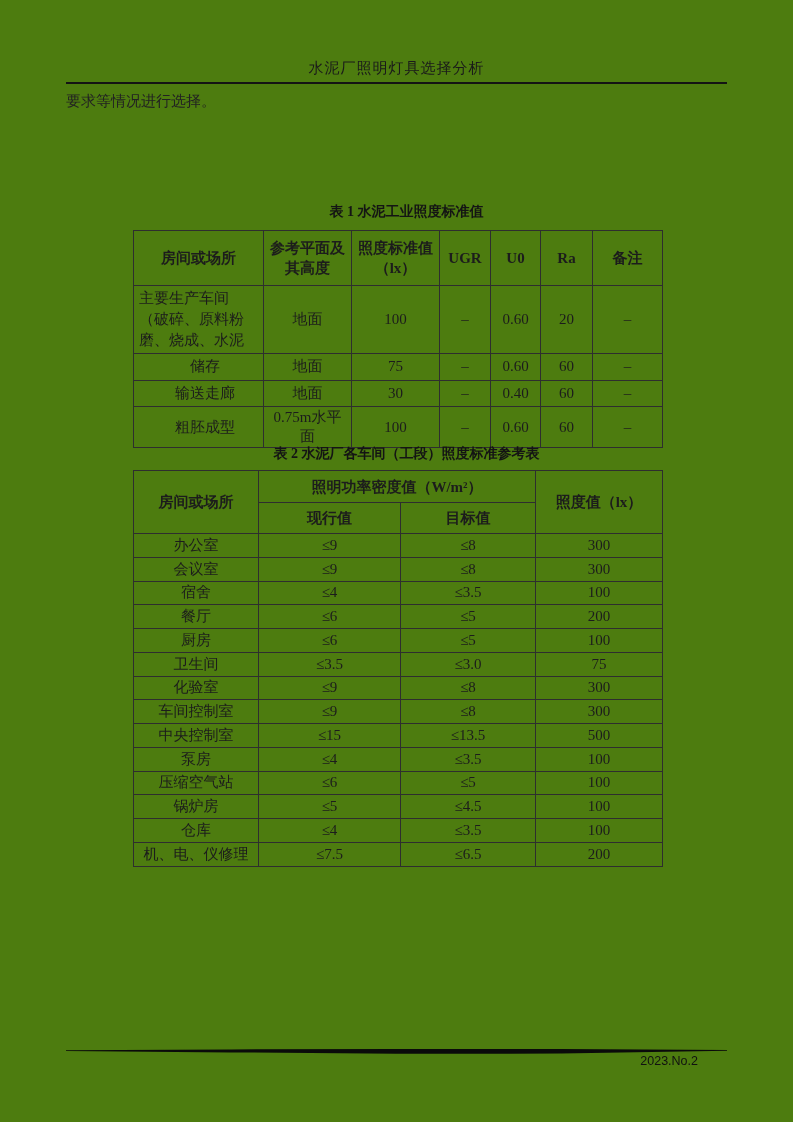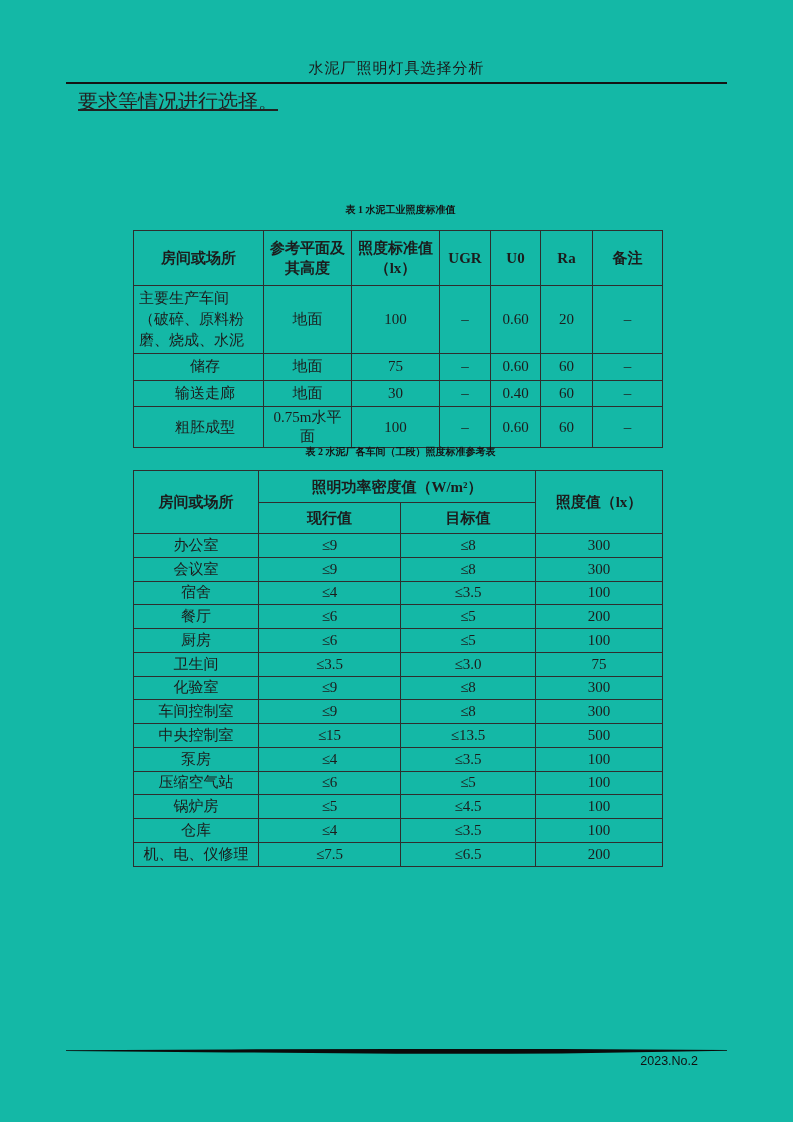--- a/index.html
+++ b/index.html
@@ -1,48 +1,48 @@
 <!DOCTYPE html>
 <html><head>
 <meta charset="utf-8">
 <style>
   html,body { margin:0; padding:0; background:#ffffff; }
   .page {
     position:relative;
     width:793px; height:1122px;
-    background:#14b8a6;
+    background:#4d7c0f;
     font-family:"Liberation Serif","DejaVu Serif",serif;
     color:#1c1c1c;
     overflow:hidden;
   }
 
   
   .header-title {
     position:absolute; top:59px; left:0; width:100%;
     text-align:center; font-size:15px; letter-spacing:1px; color:#1a1a1a;
   }
   .header-rule {
     position:absolute; top:82px; left:66px; width:661px; height:2px;
     background:#141414;
   }
 
   
   .para {
-    position:absolute; left:78px; width:661px;
-    font-size:20px; color:#222;
-    text-align:justify; text-align-last:left;text-decoration:underline;
+    position:absolute; left:66px; width:661px;
+    font-size:15px; color:#222;
+    text-align:justify; text-align-last:left;
   }
   #p1 { top:89px; line-height:24px; }
   #p2 { top:116px; line-height:39px; text-indent:35px; }
   #p3 { top:870px; line-height:43.5px; text-indent:35px; }
 
   
   .caption {
-    position:absolute; left:70px; width:661px;
-    text-align:center; font-weight:bold; font-size:10px; color:#141414;
+    position:absolute; left:76px; width:661px;
+    text-align:center; font-weight:bold; font-size:14px; color:#141414;
   }
   #cap1 { top:203px; }
   #cap2 { top:445px; }
 
   
   table { border-collapse:collapse; table-layout:fixed; }
   td {
     border:1.5px solid #2e2e2e;
     text-align:center; vertical-align:middle;
     font-size:15px; padding:1px 3px;

